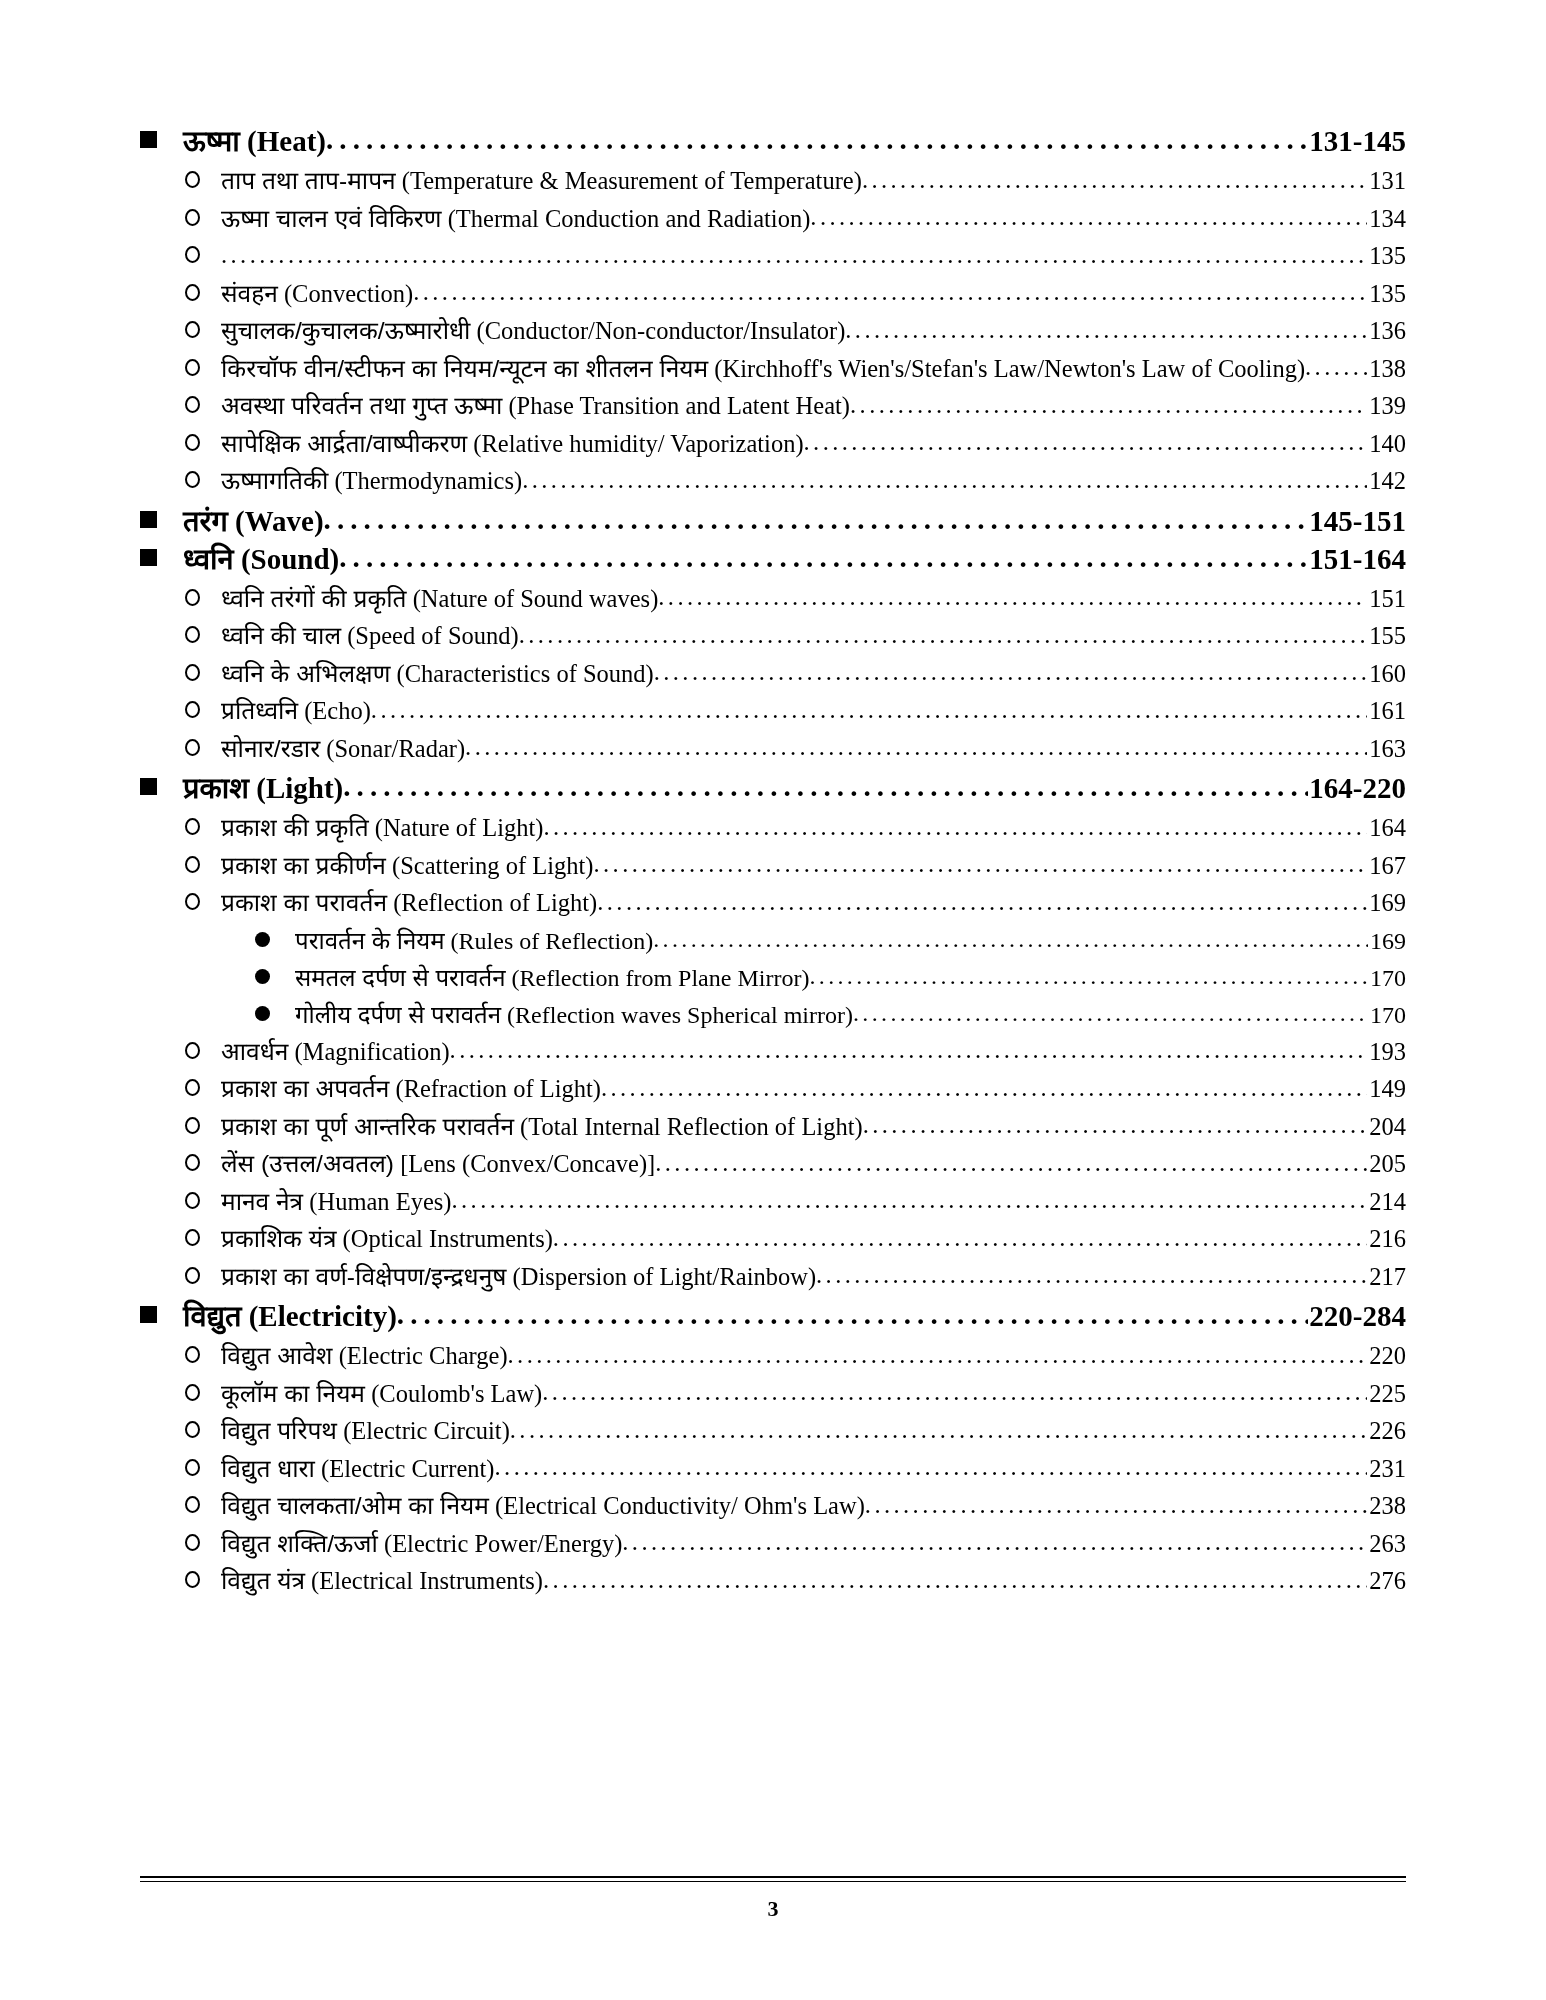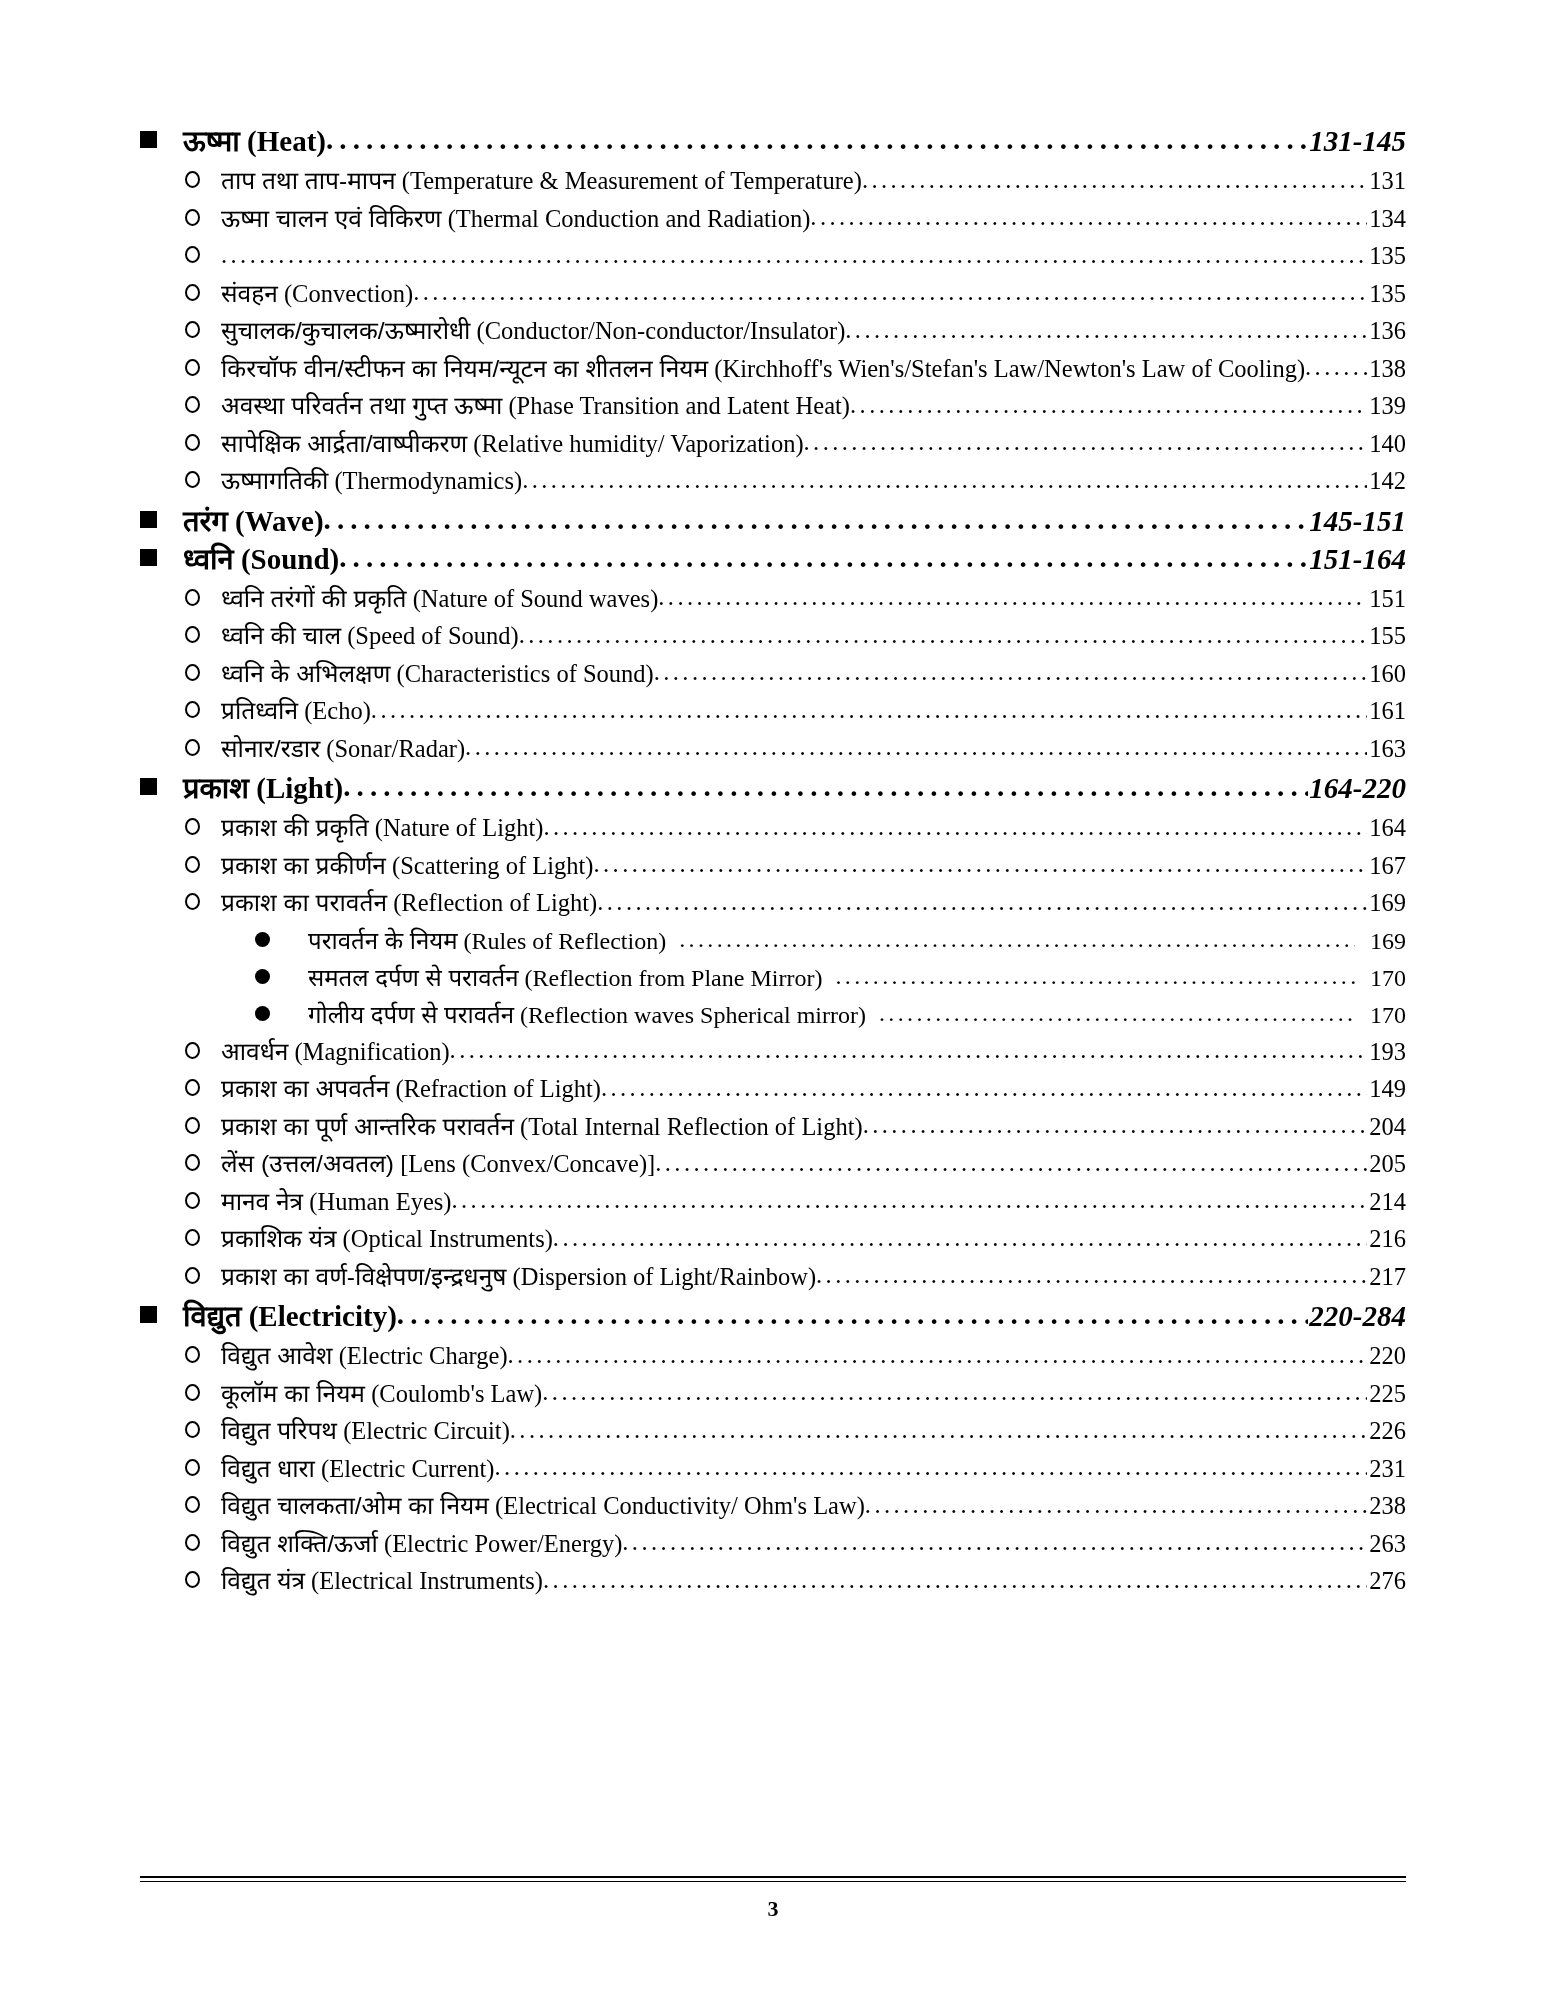--- a/index.html
+++ b/index.html
@@ -83,21 +83,21 @@
     position: relative;
     top: -0.12em;
   }
   .lvl1 .sq {
     display: inline-block;
     width: 17px;
     height: 17px;
     background: #000;
   }
   .lvl1 .leader::before { letter-spacing: -0.02em; font-weight: bold; }
-  .lvl1 .pageno { font-weight: bold; padding-left: 1px; font-style: italic; }
+  .lvl1 .pageno { font-weight: bold; padding-left: 1px; }
 
   
   .lvl2 {
     font-size: 24.5px;
     line-height: 1.0;
     padding-left: 45px;
     margin-top: 13px;
     margin-bottom: 13px;
   }
   .lvl2 .bullet {
@@ -116,21 +116,20 @@
   }
   .lvl2 .pageno { padding-left: 2px; }
 
   
   .lvl3 {
     font-size: 24px;
     line-height: 1.0;
     padding-left: 115px;
     margin-top: 13px;
     margin-bottom: 13px;
-    gap: 13px;
   }
   .lvl3 .bullet {
     width: 40px;
     font-size: 22px;
     position: relative;
     top: -0.07em;
   }
   .lvl3 .dot {
     display: inline-block;
     width: 15px;

